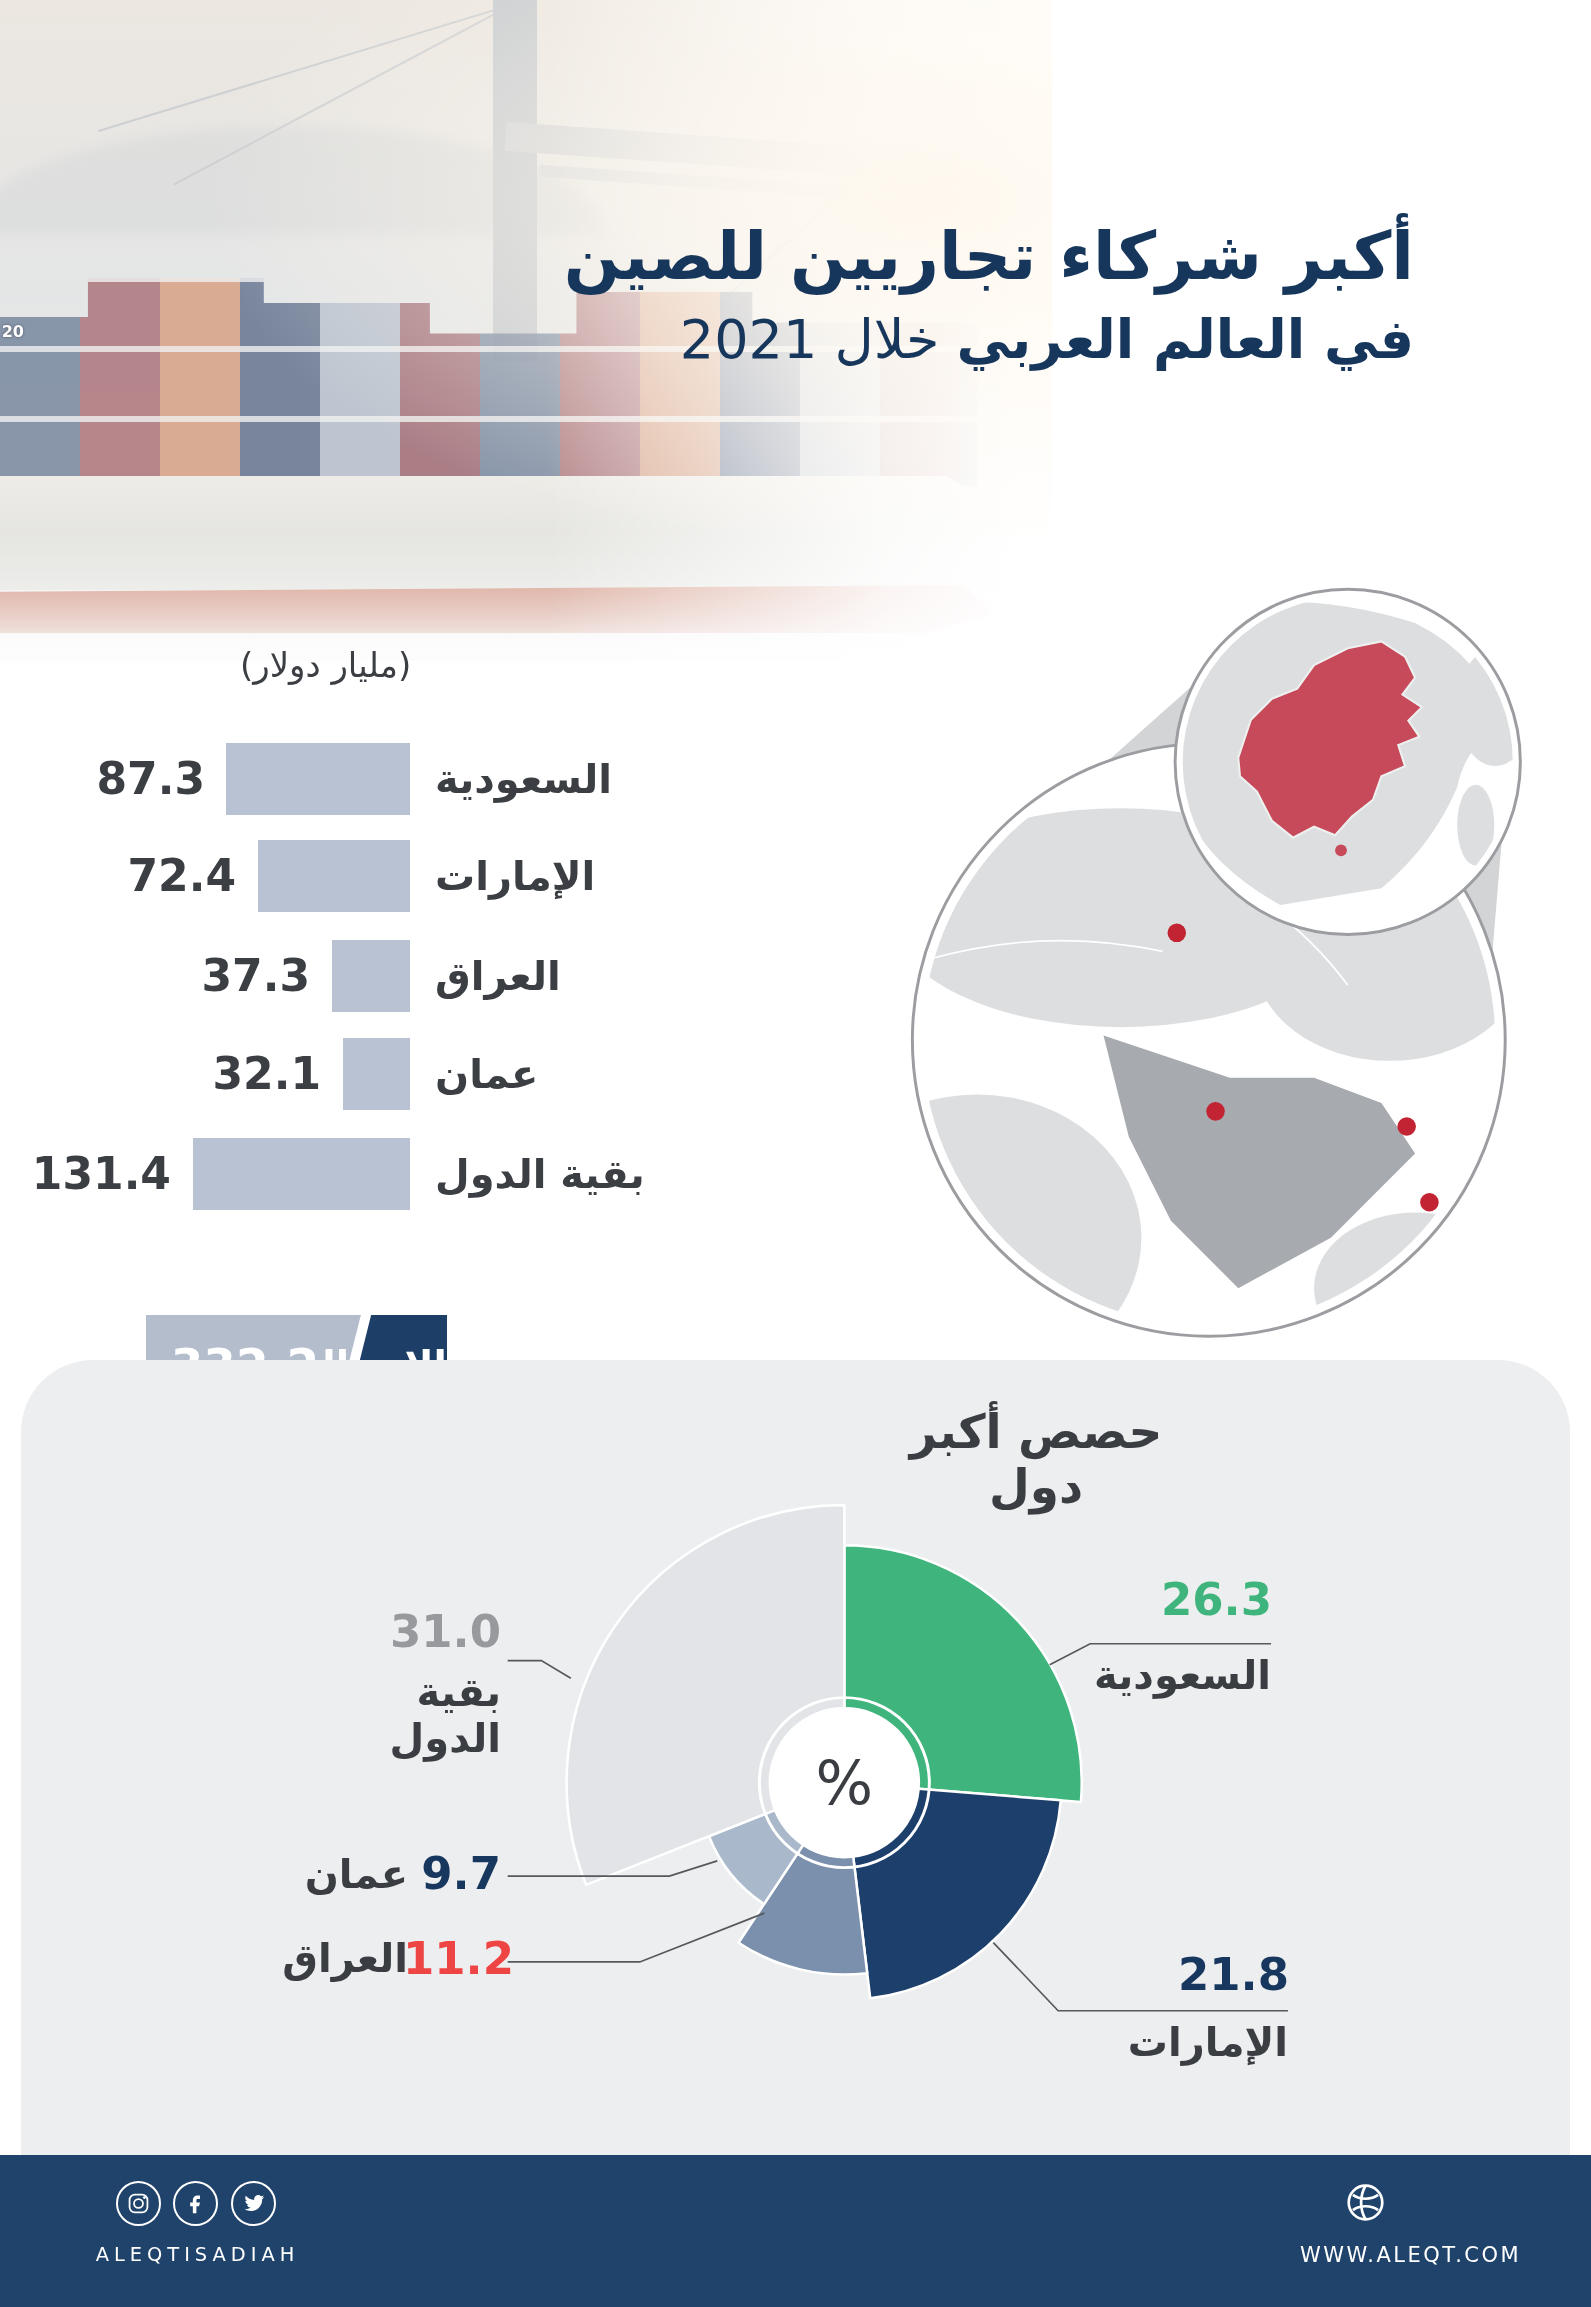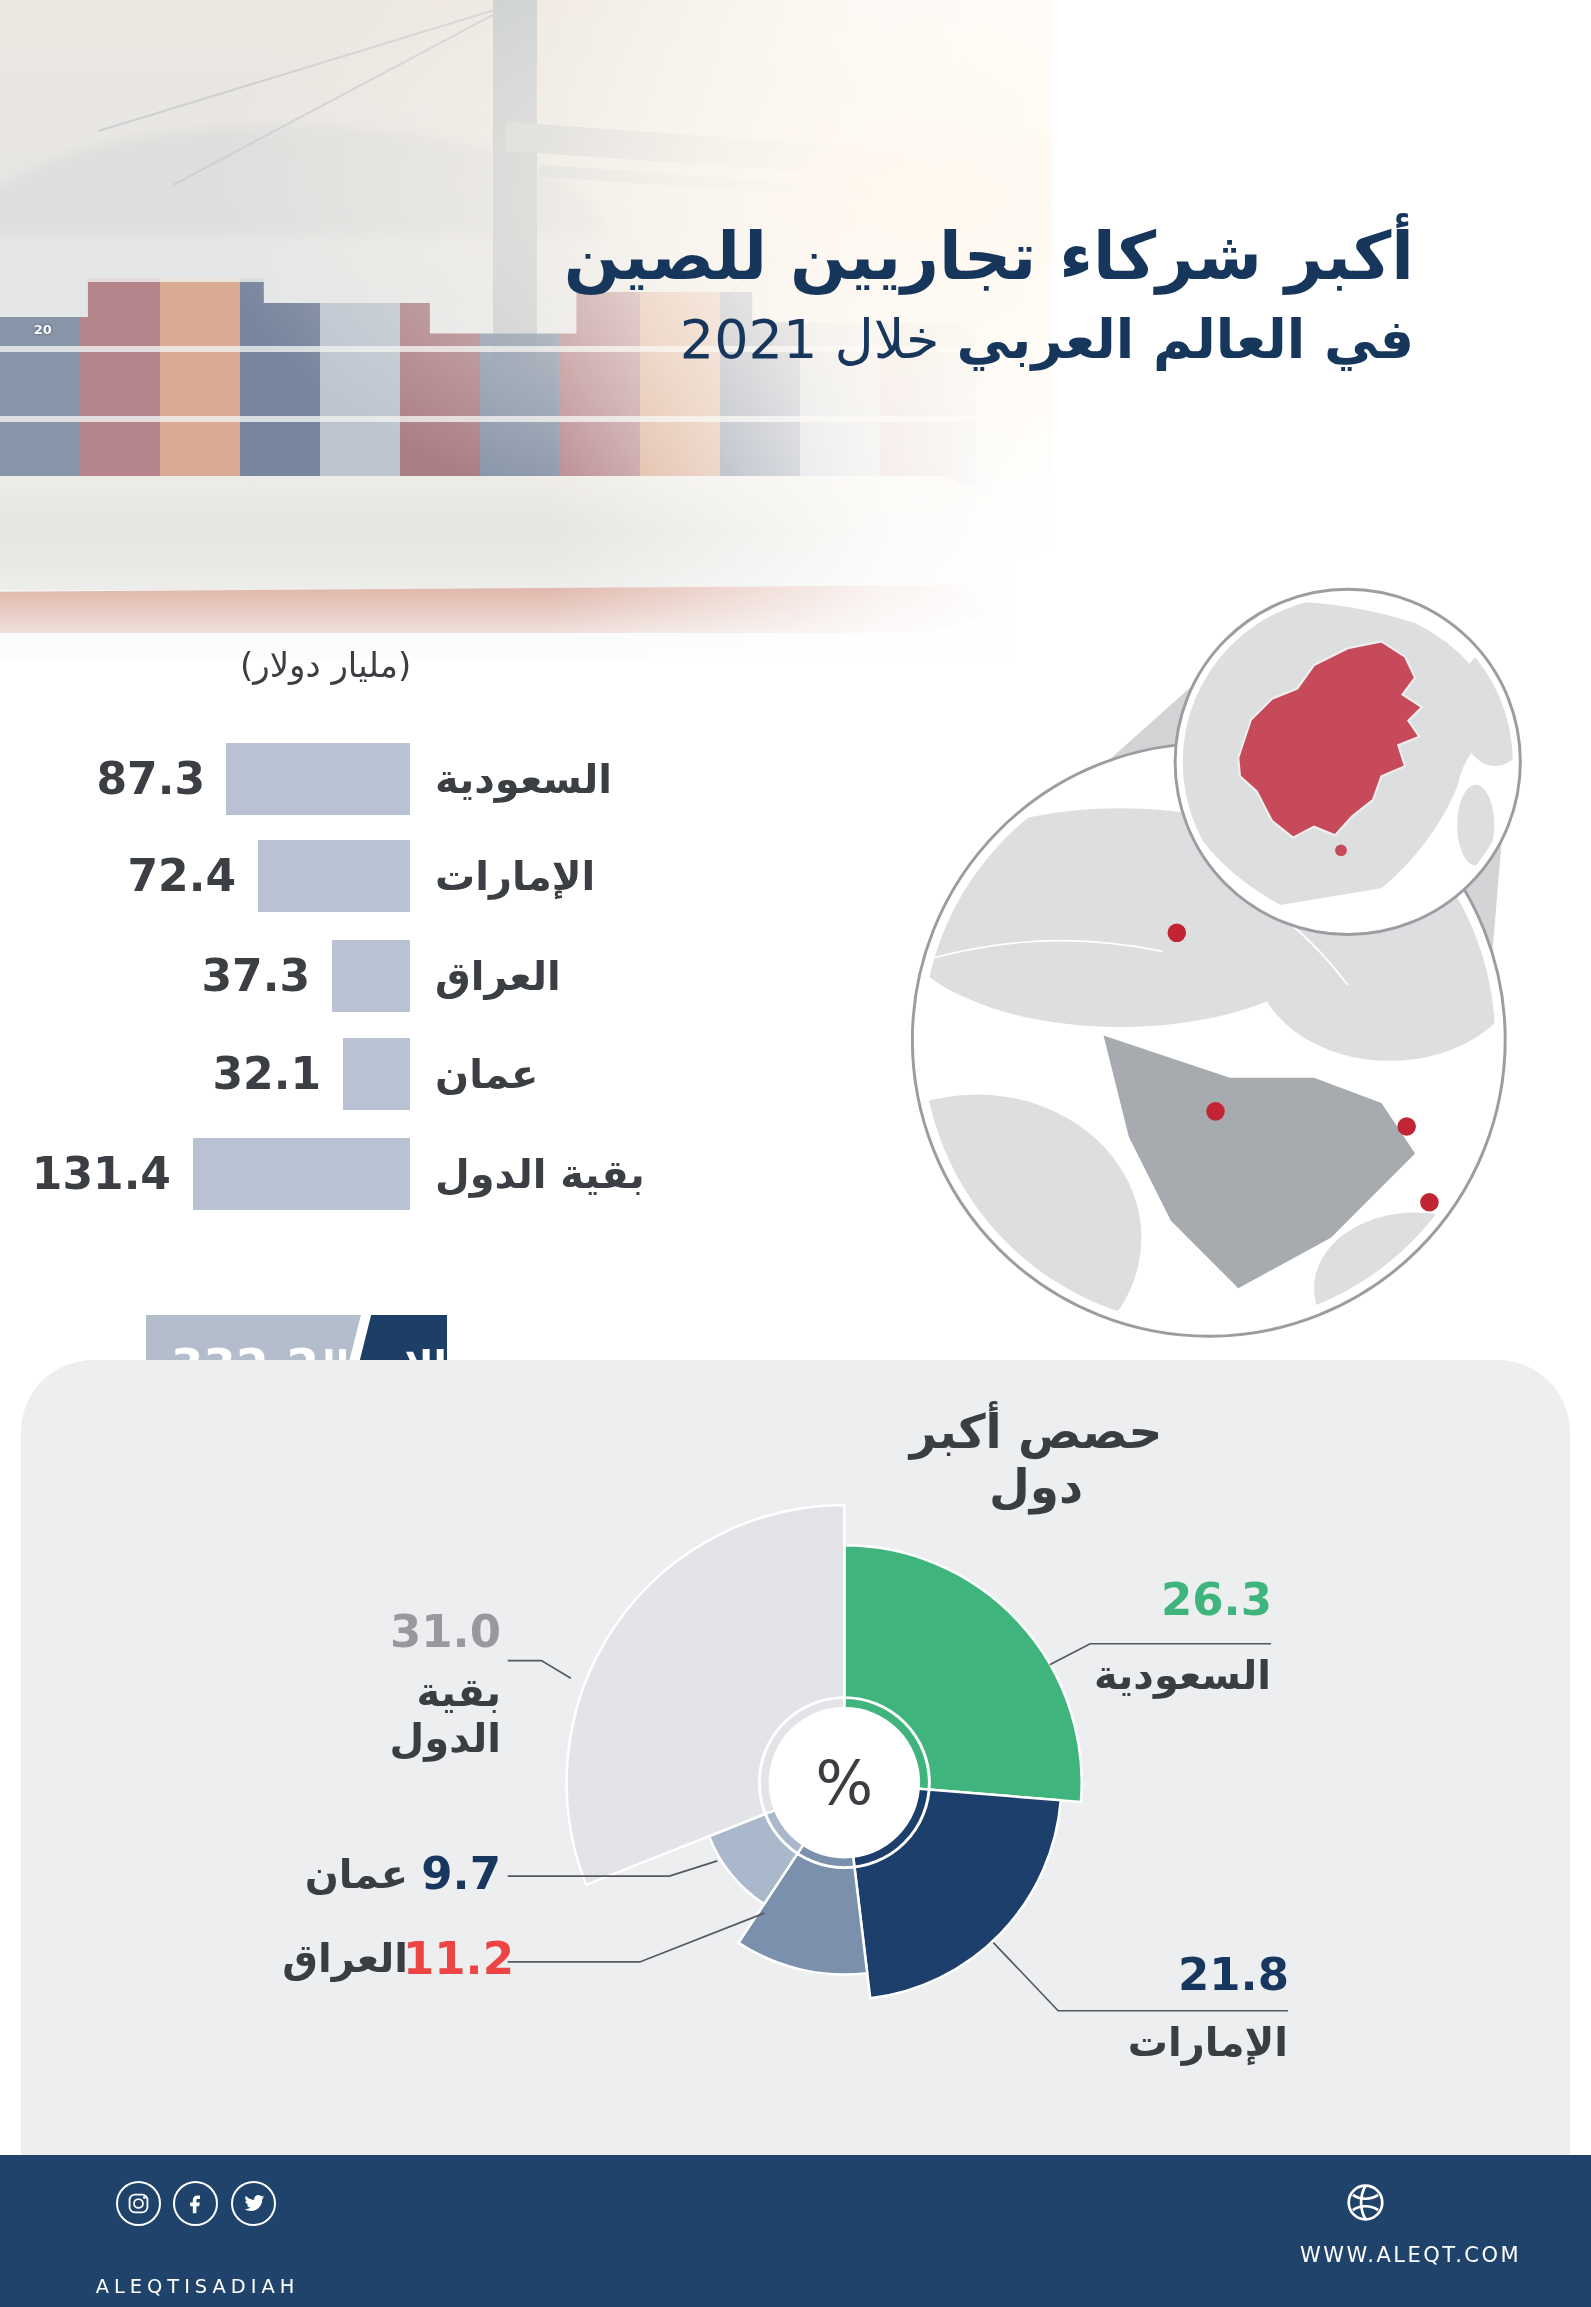--- a/index.html
+++ b/index.html
@@ -29,21 +29,21 @@
         clip-path:polygon(0 0,91% 0,100% 45%,96% 100%,0 100%);}
   .photo .hullbottom{position:absolute;left:0;top:585px;width:994px;height:57px;
         background:linear-gradient(180deg,#bd6043,#a34731);
         clip-path:polygon(0 12%,97% 0,100% 50%,90% 100%,0 100%);}
   .photo .sea{position:absolute;left:0;top:633px;width:100%;height:28px;background:#dfe3e3;}
   .photo .fade{position:absolute;inset:0;background:
         radial-gradient(ellipse at 88% 30%,rgba(255,248,238,.95) 0%,rgba(255,248,238,0) 55%),
         linear-gradient(90deg,rgba(255,255,255,0) 52%,rgba(255,255,255,.85) 84%,#fff 97%),
         linear-gradient(180deg,rgba(255,255,255,0) 80%,rgba(255,255,255,.9) 98%),
         linear-gradient(0deg,rgba(246,240,232,.22),rgba(246,240,232,.22));}
-  .photo-stamp{position:absolute;left:1.7px;top:322px;color:#fff;font-size:13px;font-weight:700;text-shadow:0 0 2.5px rgba(0,0,0,.5);margin-left:32px;}
+  .photo-stamp{position:absolute;left:1.7px;top:322px;color:#fff;font-size:16px;font-weight:700;text-shadow:0 0 2.5px rgba(0,0,0,.5);}
   
   .title{position:absolute;right:177px;top:217px;text-align:right;}
   .title .l1{font-size:66px;font-weight:700;line-height:1.2;}
   .title .l2{font-size:54px;line-height:1.2;margin-top:11.8px;}
   .title .l2 b{font-weight:700;}
   
   .unit{position:absolute;left:240px;top:645px;width:236px;text-align:left;font-size:34px;color:#3b3e43;}
   .bar{position:absolute;background:#b8c2d2;}
   .bar-value{position:absolute;font-size:44px;font-weight:700;color:#3b3e43;text-align:right;}
   .bar-label{position:absolute;left:435px;font-size:40px;font-weight:700;color:#3b3e43;text-align:left;}
@@ -59,21 +59,21 @@
   .panel{position:absolute;left:21px;top:1360px;width:1549px;height:796px;background:#edeef0;border-radius:72px 72px 0 0;}
   .pie-title{position:absolute;left:859px;top:1404px;width:354px;text-align:center;font-size:47px;font-weight:700;color:#3a3d42;}
   .pie-svg{position:absolute;left:421px;top:1465px;}
   .plabel{position:absolute;font-weight:700;}
   .pval{font-size:45px;font-weight:700;}
   .pname{font-size:40px;font-weight:700;color:#3a3d42;}
   
   .footer{position:absolute;left:0;top:2155px;width:1591px;height:152px;background:#20436b;color:#fff;}
   .soc{position:absolute;top:2181px;width:45px;height:45px;border:2.5px solid #fff;border-radius:50%;
        display:flex;align-items:center;justify-content:center;box-sizing:border-box;}
-  .brand-en{position:absolute;left:88px;top:2243px;width:219px;text-align:center;font-size:19.4px;letter-spacing:5px;color:#fff;margin-top:32px;}
+  .brand-en{position:absolute;left:88px;top:2243px;width:219px;text-align:center;font-size:19.4px;letter-spacing:5px;color:#fff;}
   .brand-ar{position:absolute;left:648px;top:2187px;width:295px;text-align:center;font-size:54px;font-weight:700;color:#fff;
        text-shadow:2.5px 3.4px 2.5px rgba(0,0,0,.35);}
   .site{position:absolute;left:1280px;top:2243px;width:261px;text-align:center;font-size:21px;letter-spacing:2.5px;color:#fff;}
   .globe{position:absolute;left:1342px;top:2179px;width:47px;height:47px;}
   .leader{fill:none;stroke:#55585d;stroke-width:2;}
 </style>
 </head>
 <body>
 
 <div class="page">

